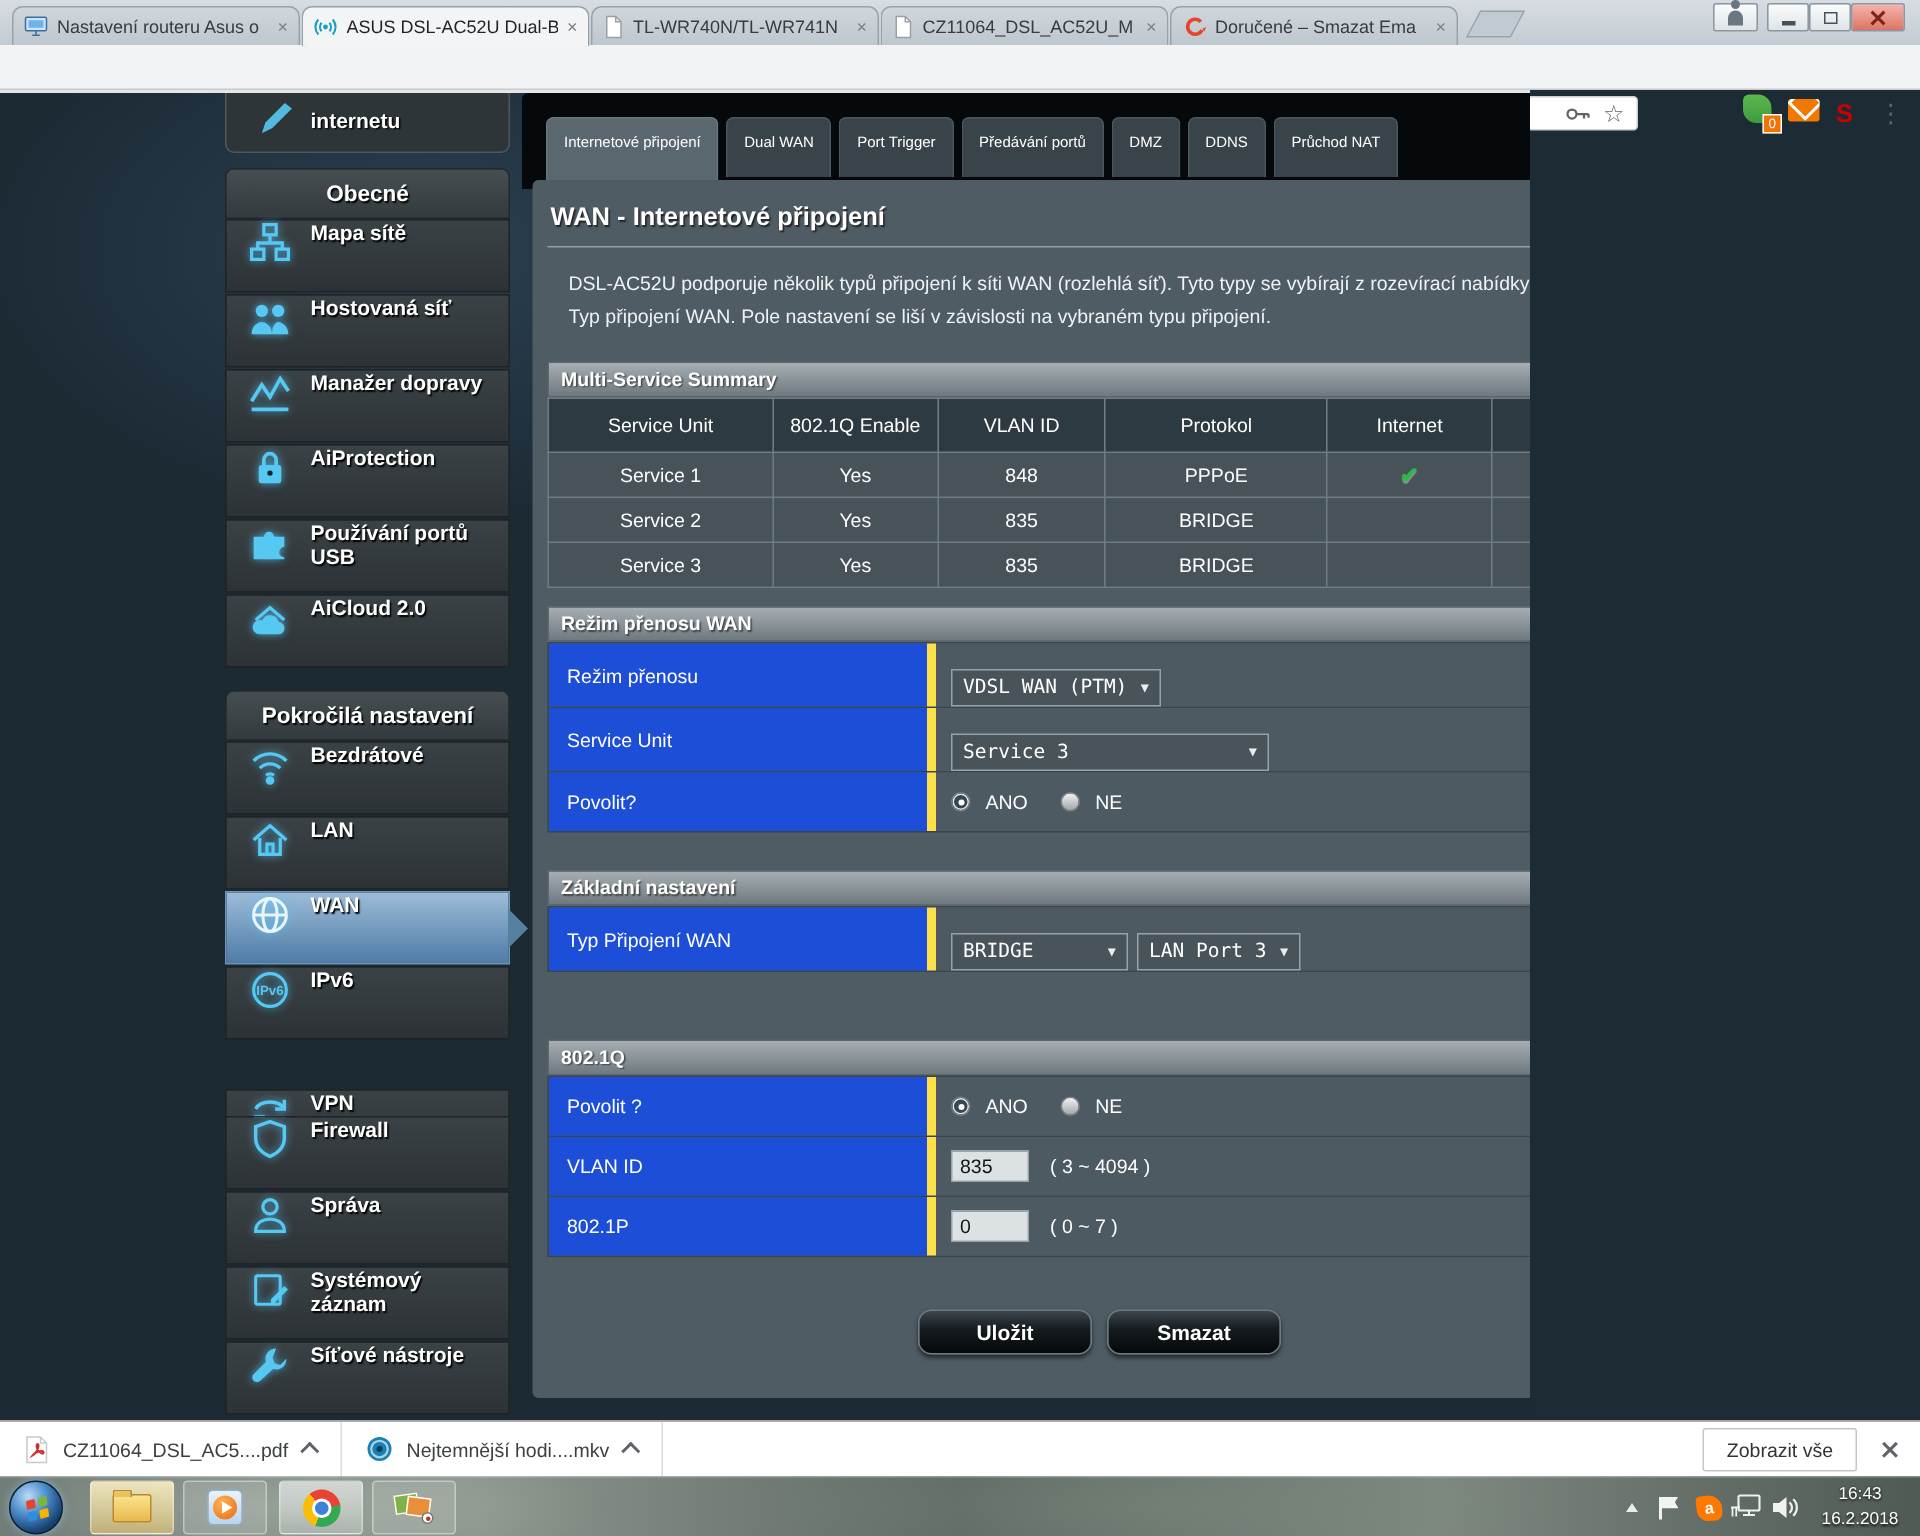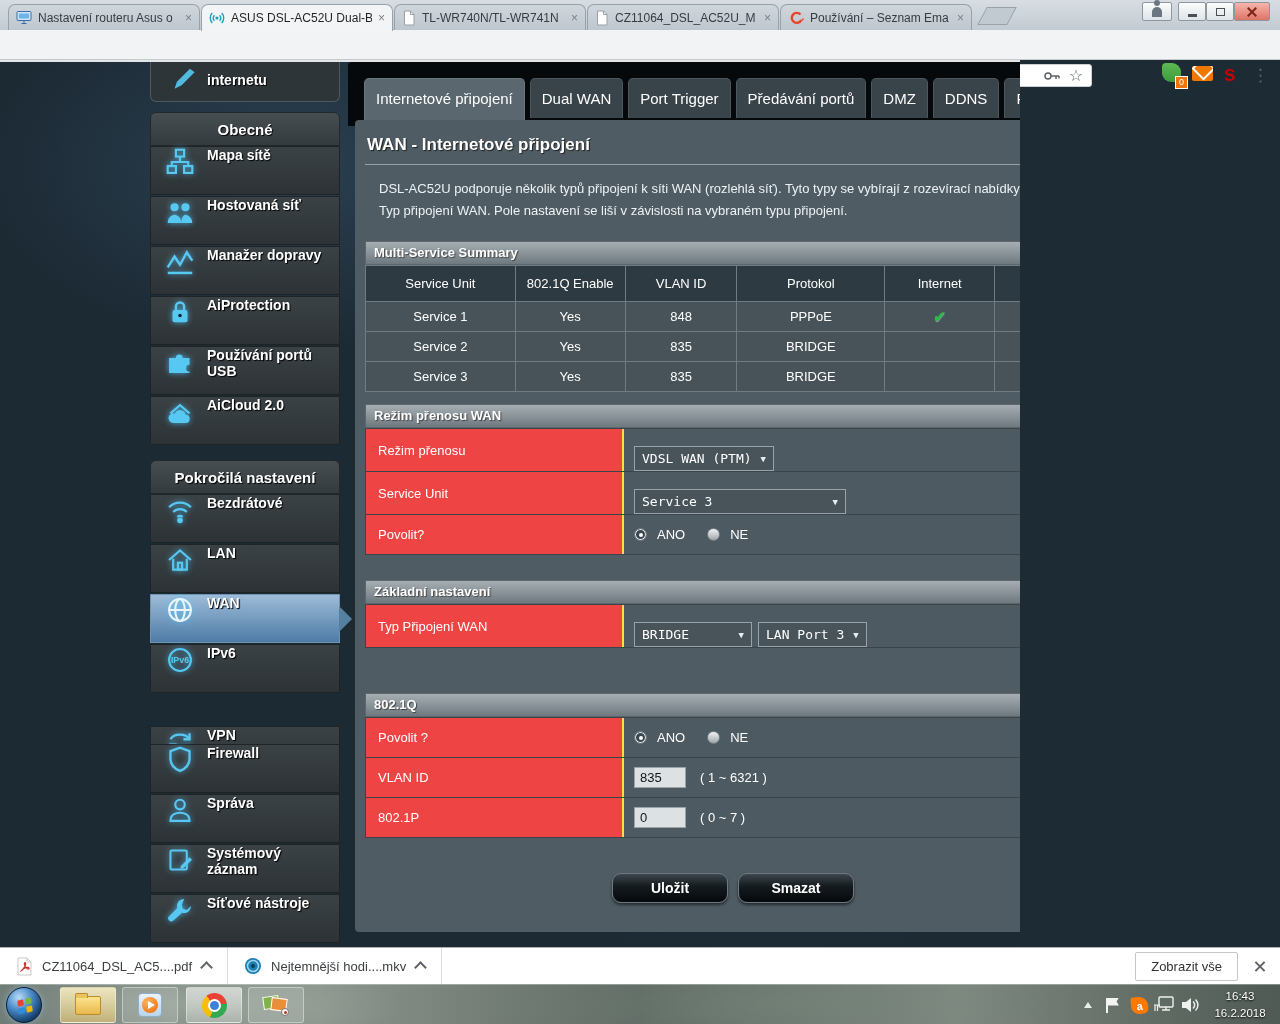--- a/index.html
+++ b/index.html
@@ -64,21 +64,21 @@
   .side-item .ico { width:30px; height:30px; margin:0 12px 0 14px; flex:none; filter:drop-shadow(0 0 3px rgba(80,200,255,.75)); }
   .side-item .lbl, #quick-partial .lbl { color:#fff; font-weight:bold; font-size:14px; line-height:16px; width:122px; text-shadow:1px 1px 1px #000; }
   .side-item.sel { background:linear-gradient(#9dbcd8,#4e7ba6); border-color:#6d94b5; }
   .side-item.sel::after { content:""; position:absolute; right:-13px; top:11px; border-left:13px solid #55809f;
                           border-top:13px solid transparent; border-bottom:13px solid transparent; }
 
   
   #blackstrip { left:348px; top:2px; width:767px; height:64px; background:#05090c; border-radius:4px 4px 0 0; }
   #ctabs { left:364px; top:18px; display:flex; gap:5px; align-items:flex-start; }
   .ctab { height:40px; background:#39434a; border:1px solid #4d575d; border-bottom:none; border-radius:5px 5px 0 0;
-          color:#fff; font-size:15px; padding:11px 11px 0; white-space:nowrap; cursor:pointer; }
+          color:#fff; font-size:10px; padding:11px 11px 0; white-space:nowrap; cursor:pointer; }
   .ctab.active { height:47px; background:#5a676e; border-color:#6a767d; }
 
   #panel { left:355px; top:60px; width:760px; height:812px; background:#4f5c64; border-radius:4px; }
   #page-title { margin:15px 12px 0; color:#fff; font-size:17px; font-weight:bold; text-shadow:1px 1px 1px #222; }
   #title-hr { margin:9px 10px 0; border:none; border-top:1px solid #96a0a6; }
   #desc { margin:13px 24px 0; width:724px; color:#eef2f4; font-size:13px; line-height:1.7; }
 
   .secbar { height:24px; margin:0 10px; background:linear-gradient(#a6aeb3,#6e797f); border:1px solid #5c666c;
             color:#fff; font-weight:bold; font-size:13px; line-height:22px; padding-left:8px; text-shadow:1px 1px 1px #444; }
   #bar-summary { margin-top:19px; }
@@ -86,22 +86,22 @@
   #bar-basic   { margin-top:25px; }
   #bar-vlan    { margin-top:45px; }
 
   table.sumtbl { width:740px; margin:0 10px; border-collapse:collapse; }
   .sumtbl th { background:#2e3a41; border:1px solid #6f7c84; height:36px; color:#fff; font-size:13px; font-weight:normal; }
   .sumtbl td { background:#475359; border:1px solid #6f7c84; height:30px; color:#fff; font-size:13px; text-align:center; }
   .check { color:#2eb84b; font-size:15px; font-weight:bold; text-shadow:0 1px 1px rgba(255,255,255,.45); }
 
   .frm { margin:0 10px; width:740px; border:1px solid #39444b; border-top:none; }
   .frow { display:flex; min-height:40px; border-top:1px solid #39444b; }
-  .flabel { width:258px; background:#ef4444; color:#fff; font-size:13px; display:flex; align-items:center;
-            padding-left:12px; border-right:2px solid #fde047; flex:none; }
+  .flabel { width:258px; background:#1d4ed8; color:#fff; font-size:13px; display:flex; align-items:center;
+            padding-left:12px; border-right:6px solid #fde047; flex:none; }
   .fval { flex:1; background:#4d5a62; display:flex; align-items:center; padding-left:10px; gap:6px; }
   .frow.tall { min-height:42px; }
 
   .dd { background:#49545a; border:1px solid #98a2a8; color:#fff; font-family:"DejaVu Sans Mono", monospace;
         font-size:13px; height:25px; display:inline-flex; align-items:center; padding:0 7px; gap:9px; cursor:pointer;margin-top:17px; }
   .dd .caret { font-size:9px; color:#e8eef0; }
   .dd.spread { justify-content:space-between; }
   #dd-unit { width:212px; } #dd-bridge { width:118px; }
 
   .radio { width:13px; height:13px; border-radius:50%; background:linear-gradient(#f2f2f2,#9fa6aa); border:1px solid #788086;
@@ -224,21 +224,21 @@
           <path d="M8.5 1v3.5H12" fill="none" stroke="#9aa0a6"></path>
         </svg>
       <span class="btab-title">CZ11064_DSL_AC52U_M</span>
       <span class="btab-close">×</span>
     </div>
     <div class="btab abs" style="left:780px">
       <svg class="urlicon" width="16" height="16" viewBox="0 0 16 16">
           <path d="M12.5 4.5a5 5 0 1 0 .8 5.5" stroke="#e8442c" stroke-width="2.4" fill="none"></path>
           <path d="M13.6 9l2.4-.8-1.2 3z" fill="#e8442c"></path>
         </svg>
-      <span class="btab-title">Používání – Seznam Ema</span>
+      <span class="btab-title">Doručené – Smazat Ema</span>
       <span class="btab-close">×</span>
     </div>
     <div id="newtab" class="abs"></div>
 
     <div class="winbtn abs" style="left:1142px;width:30px">
         <span class="persn"></span>
       </div>
     <div class="winbtn abs" style="left:1178px;width:28px">
         <span class="shape-min"></span>
       </div>
@@ -510,21 +510,21 @@
             <span class="radio sel"></span>
               <span class="rlabel">ANO</span>
             <span class="radio"></span>
               <span class="rlabel">NE</span>
           </div>
         </div>
         <div class="frow">
           <div class="flabel">VLAN ID</div>
           <div class="fval">
             <input class="txt" value="835" style="">
-            <span class="hint">( 1 ~ 6321 )</span>
+            <span class="hint">( 3 ~ 4094 )</span>
           </div>
         </div>
         <div class="frow">
           <div class="flabel">802.1P</div>
           <div class="fval">
             <input class="txt" value="0" style="">
             <span class="hint">( 0 ~ 7 )</span>
           </div>
         </div>
       </div>

